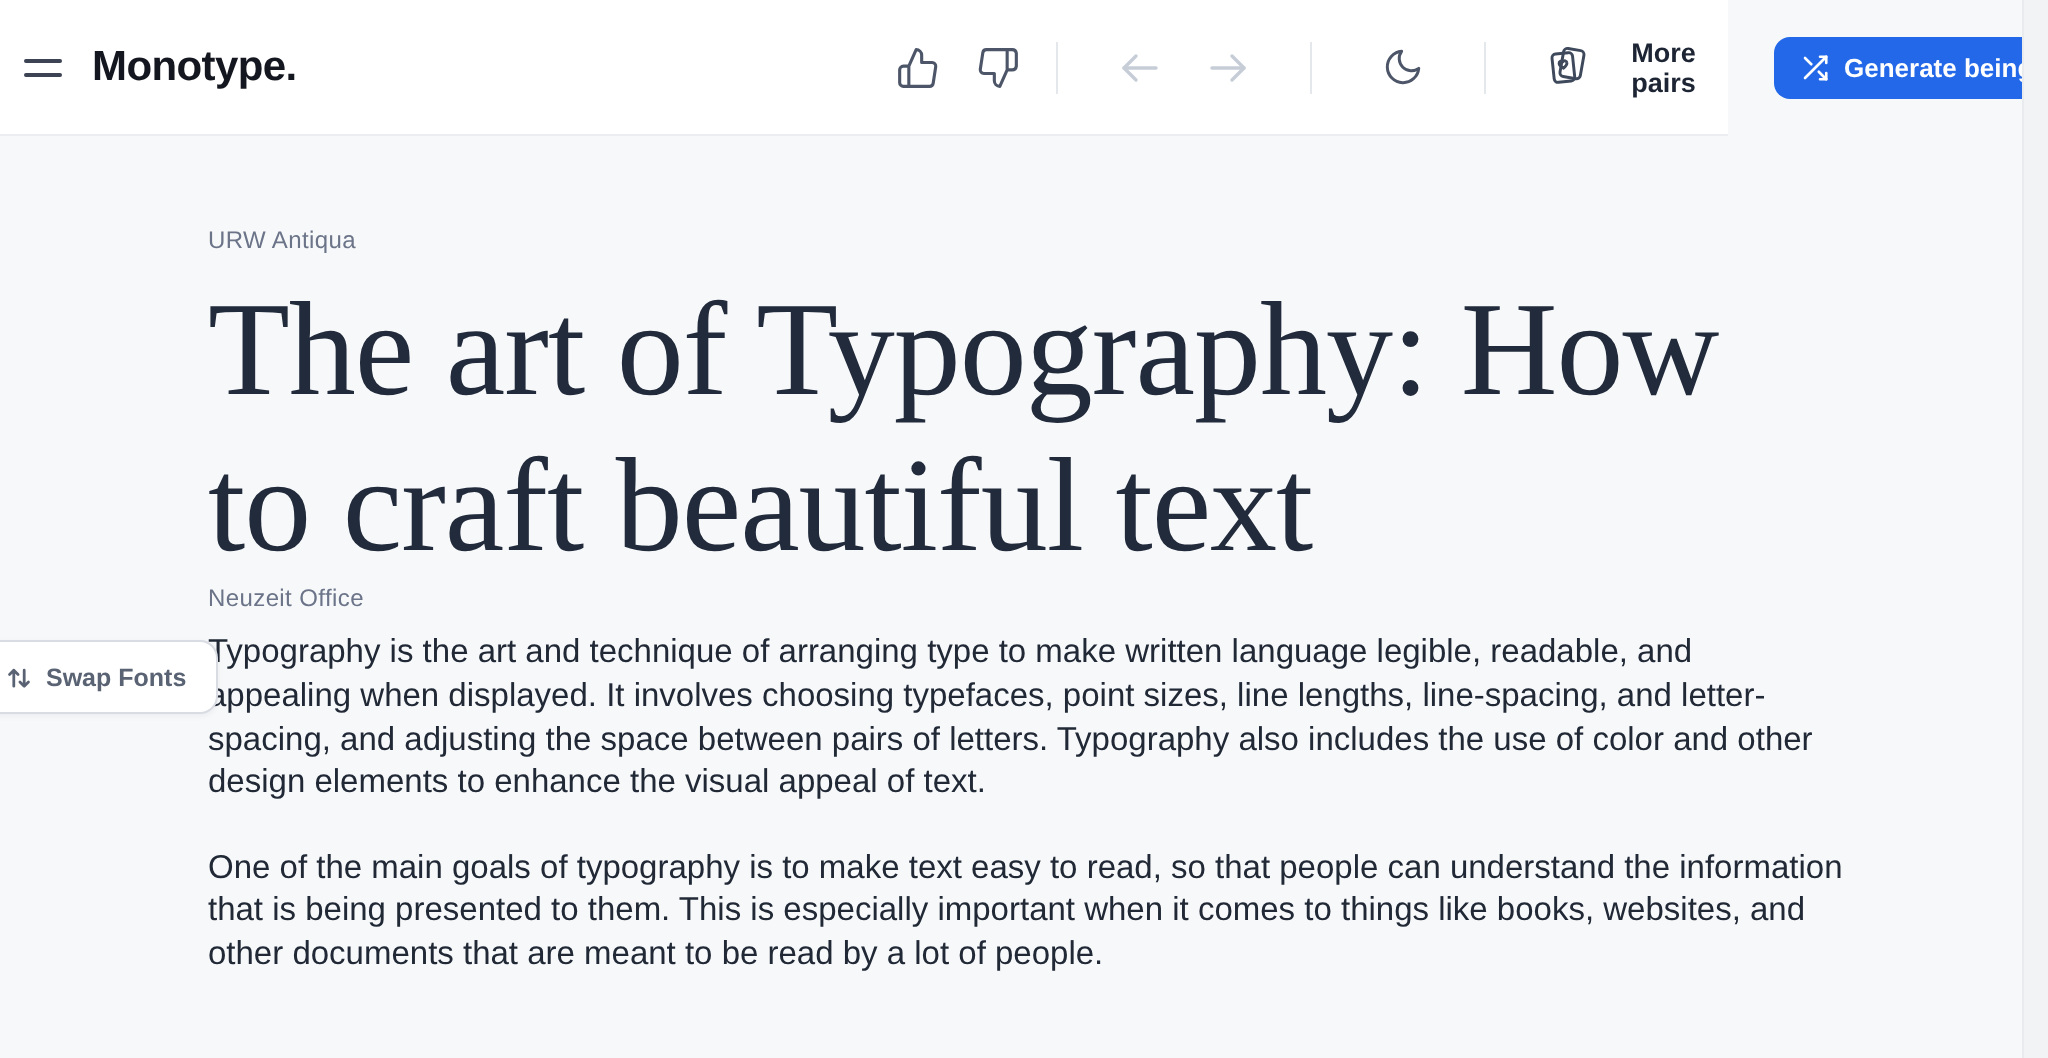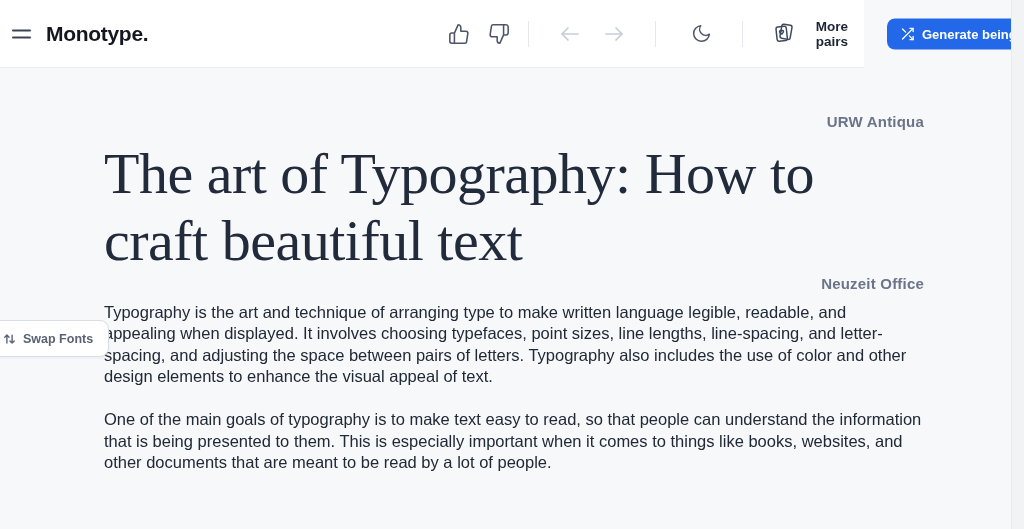--- a/index.html
+++ b/index.html
@@ -79,34 +79,33 @@
     cursor: pointer;
     white-space: nowrap;
   }
   
   .content {
     position: absolute;
     top: 68px; left: 104px;
     width: 820px;
   }
   .font-label {
-    font-size: 15px;
-    font-weight: 700;
+    font-size: 12px;
+    font-weight: 400;
     letter-spacing: 0.2px;
     color: var(--label-text, #6b7488);
-    text-align: right;
   }
   .font-label.first { margin-top: 45px; }
   .font-label.second { }
   .headline {
     margin-top: 10px;
     width: 792px;
     font-family: "Liberation Serif", serif;
     font-weight: 400;
-    font-size: 58px;
+    font-size: 67px;
     line-height: 1.16;
     letter-spacing: -0.5px;
     color: var(--heading-text, #222b3b);
   }
   .body-copy p {
     width: 818px;
     font-size: 16.5px;
     line-height: 1.31;
     color: var(--body-text, #212936);
   }

